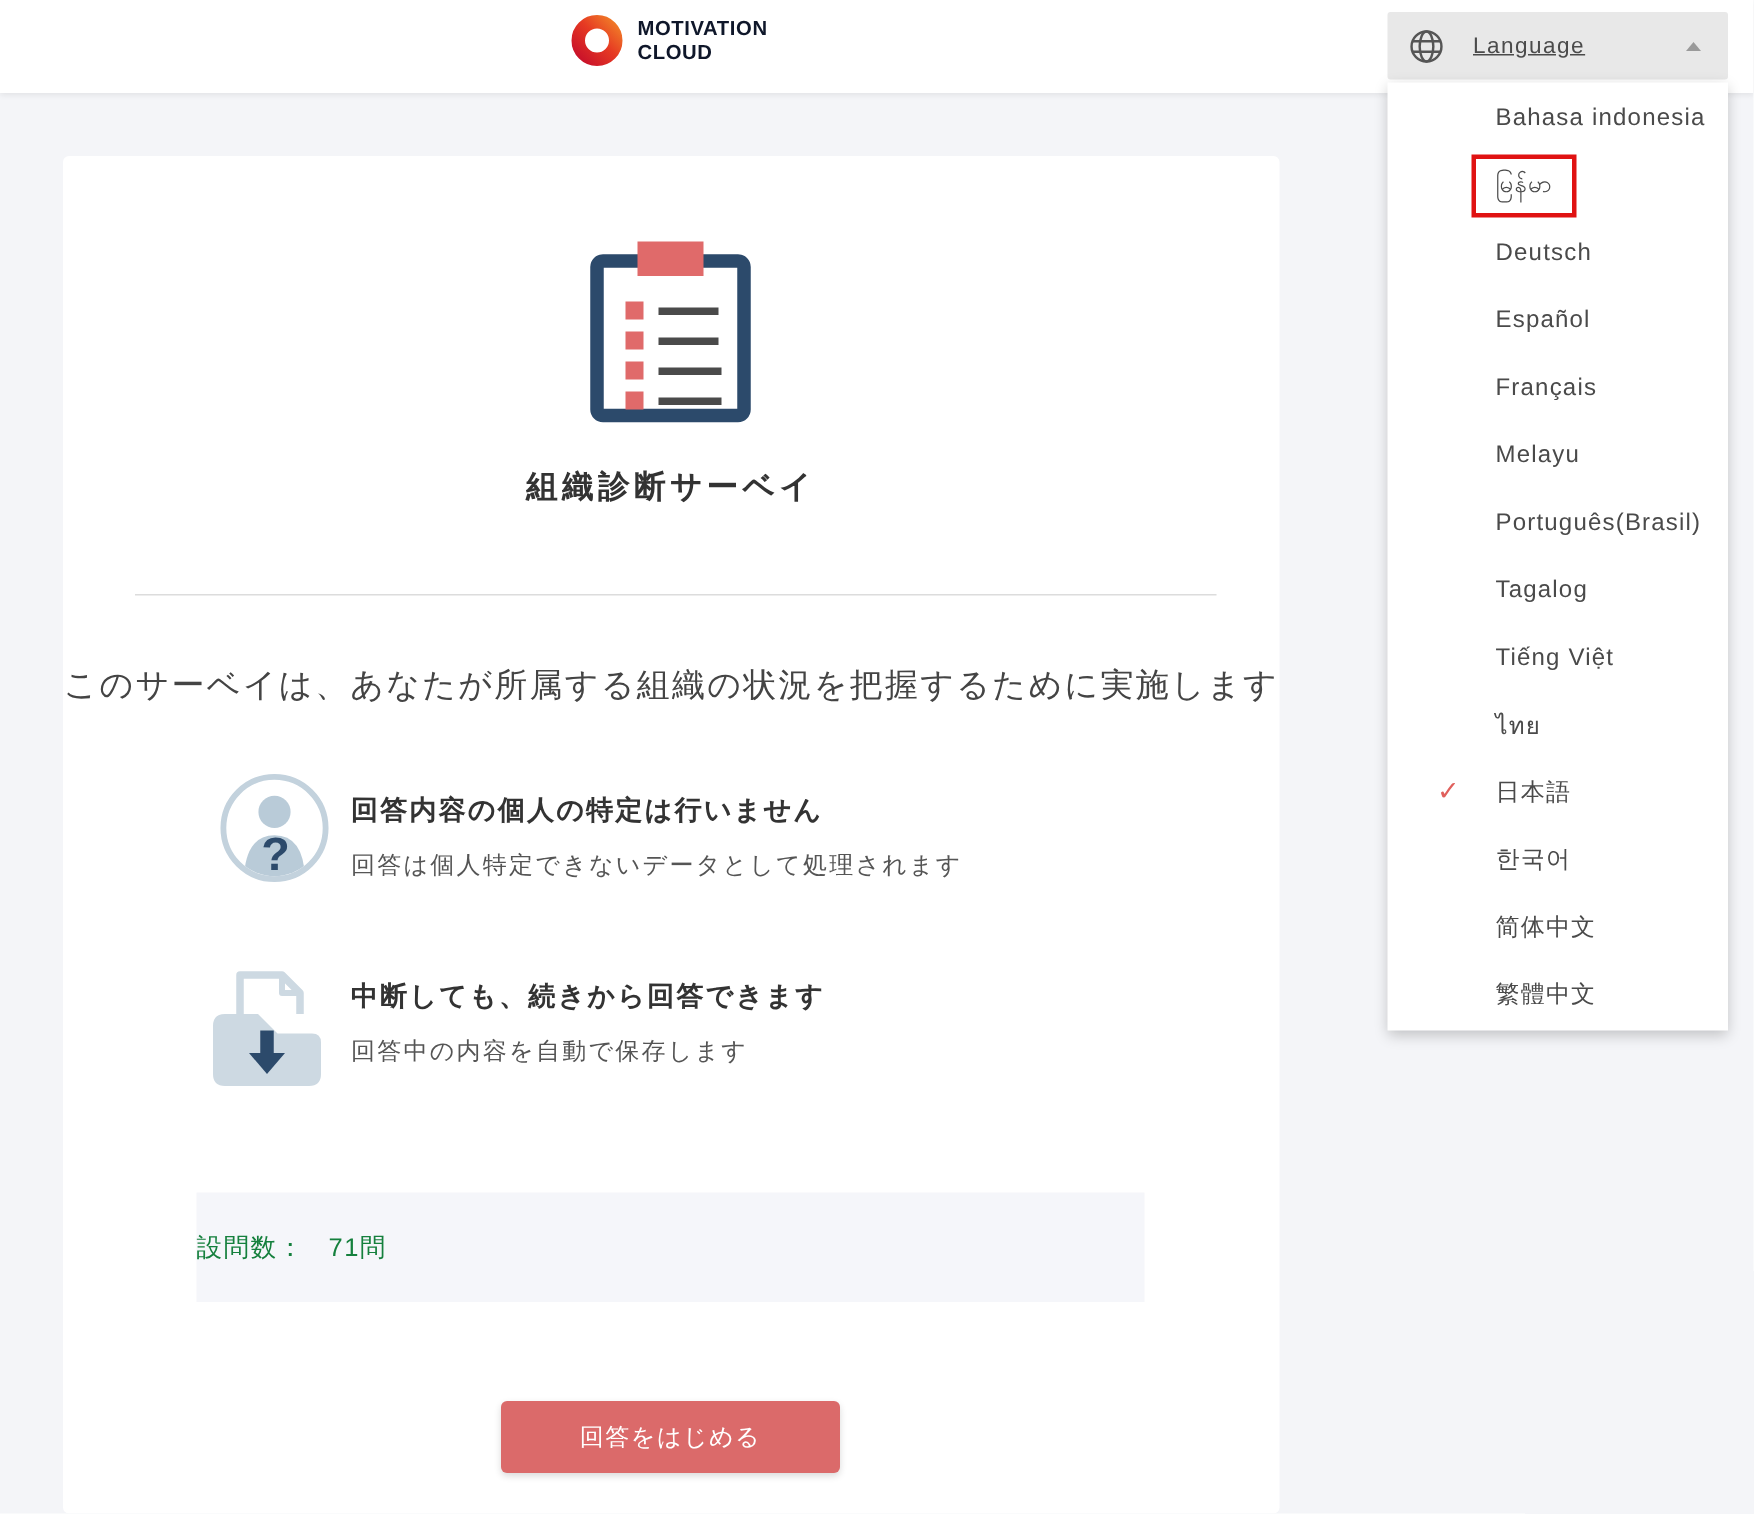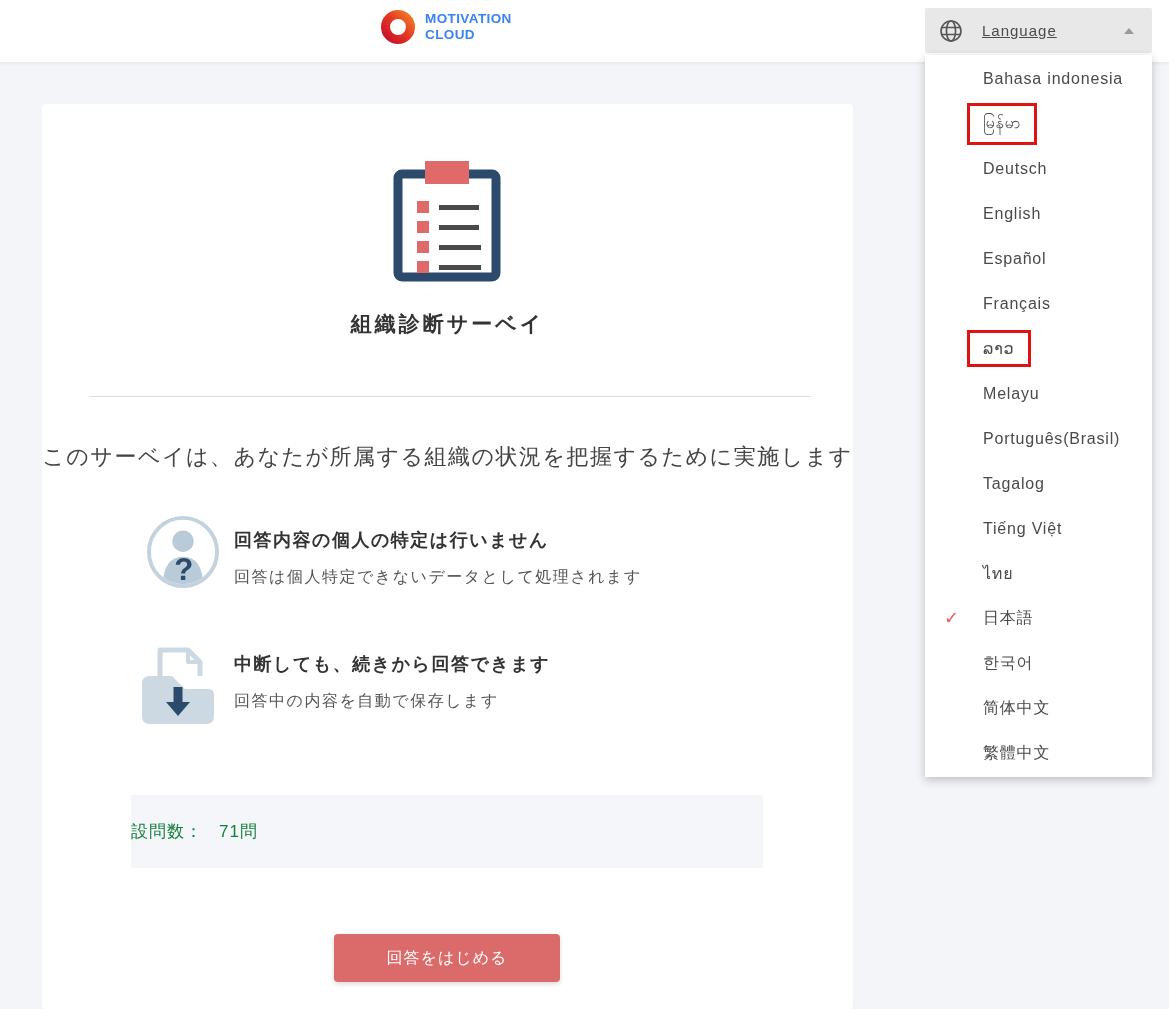--- a/index.html
+++ b/index.html
@@ -13,41 +13,41 @@
   }
 
   
   .header {
     position:absolute; left:0; top:0; width:1169px; height:62px;
     background:#ffffff;
     box-shadow:0 1px 4px rgba(0,0,0,0.08);
   }
   .logo { position:absolute; left:380px; top:9px; display:flex; align-items:center; gap:9px; }
   .logo-ring { width:36px; height:36px; display:block; }
-  .logo-text { font-size:13.5px; font-weight:800; color:#3b82f6; line-height:1.22; letter-spacing:0.4px; }
+  .logo-text { font-size:13.5px; font-weight:800; color:#0f172a; line-height:1.22; letter-spacing:0.4px; }
 
   .lang-btn {
     position:absolute; left:925px; top:8px; width:227px; height:45px;
     background:#e8e8e8; border-radius:2px; display:flex; align-items:center;
     cursor:pointer;
   }
   .globe-wrap { margin-left:13px; width:26px; height:26px; }
   .lang-label { margin-left:18px; font-size:15px; color:#4b4b4b; letter-spacing:1px;text-decoration:underline; }
   .chevron-up {
     position:absolute; right:18px; top:20px; width:0; height:0;
     border-left:5px solid transparent; border-right:5px solid transparent;
     border-bottom:6px solid #9a9a9a;
   }
 
   
   .dropdown {
     position:absolute; left:925px; top:55px; width:227px;
     background:#ffffff; z-index:10;
     box-shadow:0 3px 9px rgba(0,0,0,0.22);
-    padding:1px 0;
+    padding:1px 14px;
   }
   .menu-item {
     position:relative; height:45px; display:flex; align-items:center;
     padding-left:58px; font-size:16px; color:#4a4a4a; letter-spacing:0.8px;
     cursor:pointer; background:#fff;
   }
   .menu-item .check {
     position:absolute; left:19px; top:11px;
     color:#e0605c; font-weight:bold; font-size:18px;
   }
@@ -133,30 +133,24 @@
   <div class="menu-item">
       <span class="label">Bahasa indonesia</span>
     </div>
   <div class="menu-item annotated">
       <span class="label">မြန်မာ</span>
     </div>
   <div class="menu-item">
       <span class="label">Deutsch</span>
     </div>
   <div class="menu-item">
-      <span class="label">English</span>
-    </div>
-  <div class="menu-item">
       <span class="label">Español</span>
     </div>
   <div class="menu-item">
       <span class="label">Français</span>
-    </div>
-  <div class="menu-item annotated">
-      <span class="label">ລາວ</span>
     </div>
   <div class="menu-item">
       <span class="label">Melayu</span>
     </div>
   <div class="menu-item">
       <span class="label">Português(Brasil)</span>
     </div>
   <div class="menu-item">
       <span class="label">Tagalog</span>
     </div>

